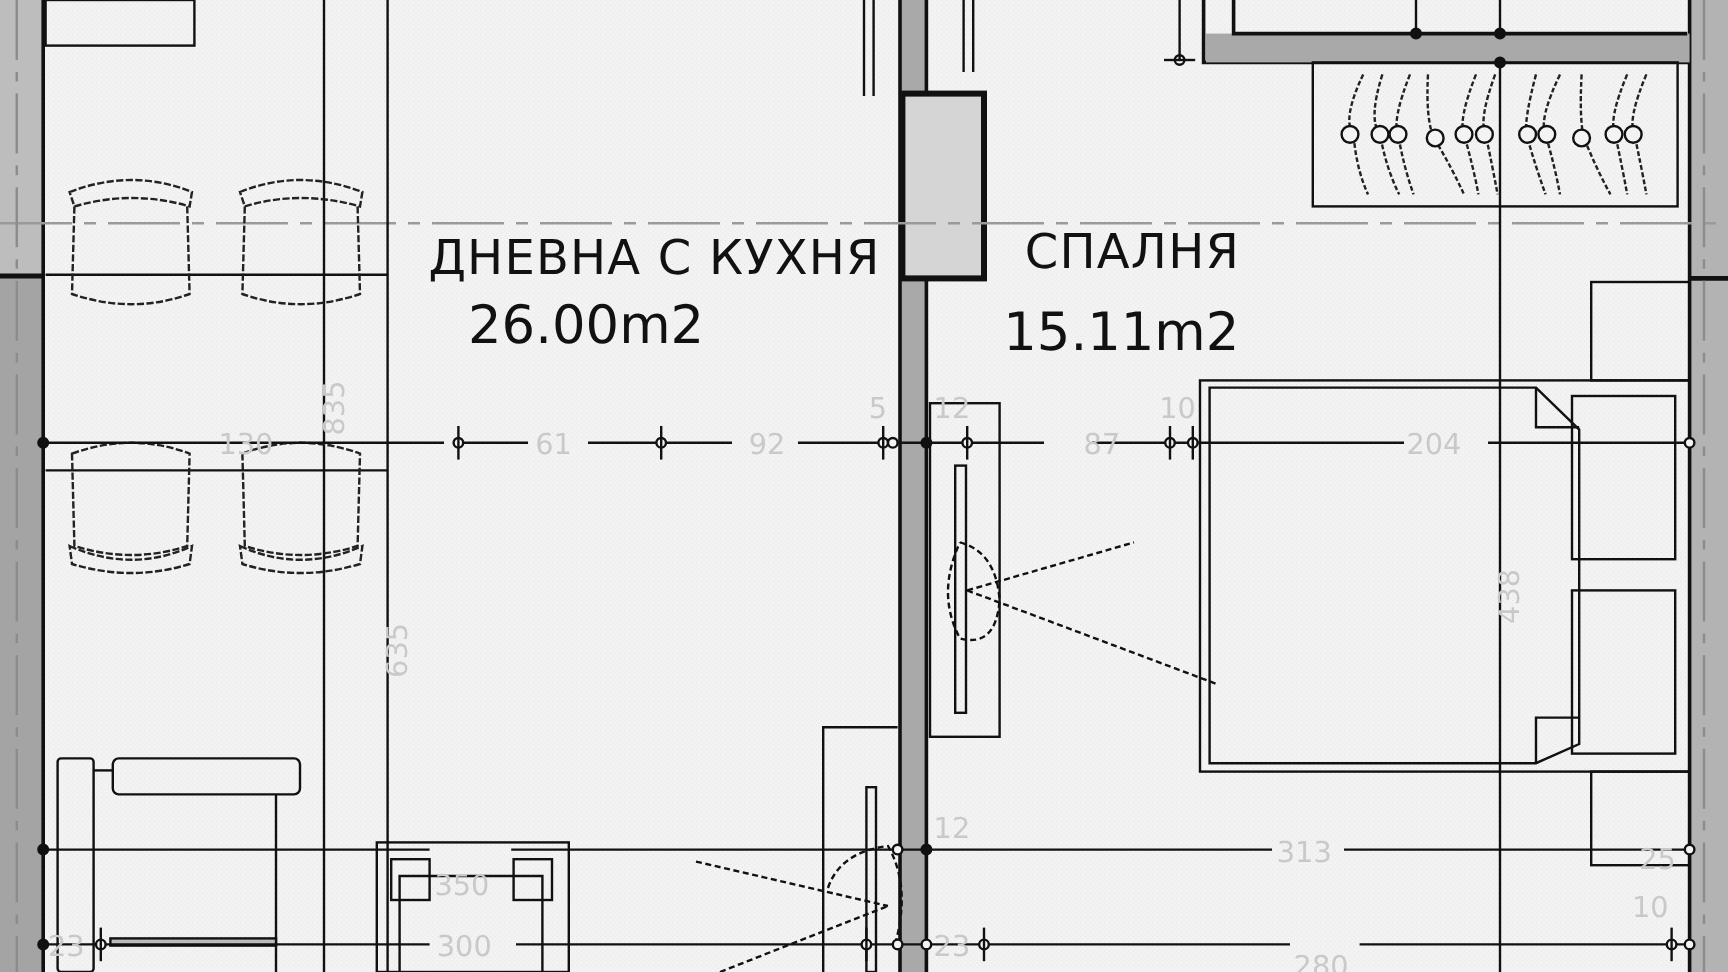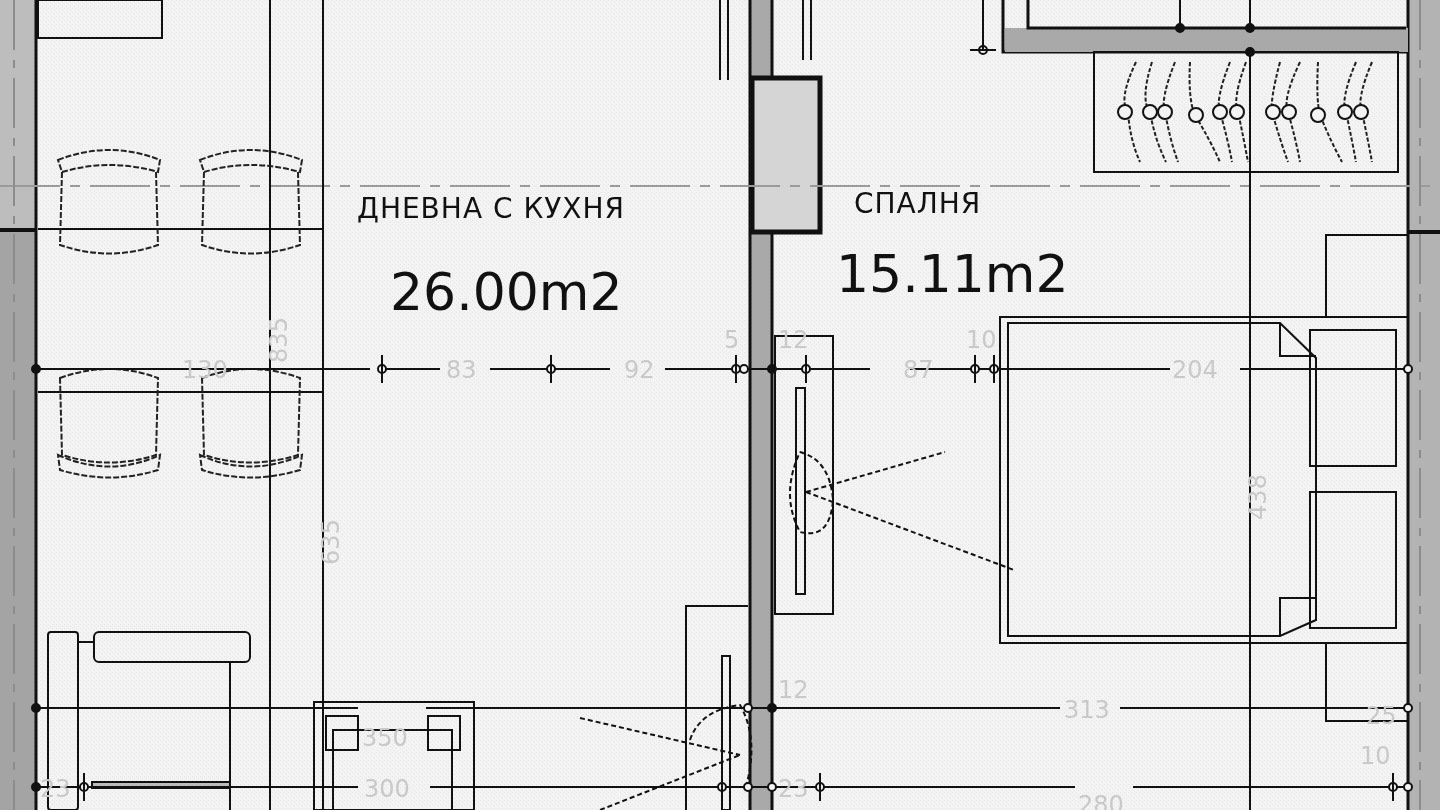--- a/index.html
+++ b/index.html
@@ -1,20 +1,20 @@
 <!DOCTYPE html>
 <html><head>
 <meta charset="utf-8">
 <style>
   html,body{margin:0;padding:0;}
   body{width:1440px;height:810px;overflow:hidden;background:#f3f3f3;font-family:"DejaVu Sans","Liberation Sans",sans-serif;}
   #plan{position:absolute;left:0;top:0;width:1440px;height:810px;}
   .lbl{position:absolute;color:#111;white-space:nowrap;font-family:"DejaVu Sans",sans-serif;}
-  .room-name{font-size:28px;letter-spacing:1px;}
-  .room-area{font-size:52px;margin-top:16px;}
+  .room-name{font-size:40px;letter-spacing:1px;}
+  .room-area{font-size:44px;}
   .dim{position:absolute;color:#c9c9c9;font-size:24px;white-space:nowrap;font-family:"DejaVu Sans",sans-serif;}
   .dim.v{transform:rotate(-90deg);transform-origin:center;}
 </style>
 </head>
 <body>
 
 <div id="plan">
   <svg width="1440" height="810" viewBox="0 0 1440 810">
     <defs>
       <pattern id="grain" width="4" height="4" patternUnits="userSpaceOnUse">
@@ -201,25 +201,25 @@
       <circle cx="983" cy="50" r="4"></circle>
         <line x1="983" y1="0" x2="983" y2="50"></line>
         <line x1="970" y1="50" x2="996" y2="50"></line>
     </g>
   </svg>
 
   
   <div class="lbl room-name" style="left:357px;top:192px;">ДНЕВНА С КУХНЯ</div>
   <div class="lbl room-area" style="left:390px;top:246px;">26.00m2</div>
   <div class="lbl room-name" style="left:854px;top:187px;">СПАЛНЯ</div>
-  <div class="lbl room-area" style="left:836px;top:228px;">15.11m2</div>
+  <div class="lbl room-area" style="left:836px;top:252px;">15.11m2</div>
 
   
   <div class="dim" style="left:182px;top:356px;">130</div>
-  <div class="dim" style="left:446px;top:356px;">83</div>
+  <div class="dim" style="left:446px;top:356px;">61</div>
   <div class="dim" style="left:624px;top:356px;text-align:right;">92</div>
   <div class="dim" style="left:724px;top:326px;">5</div>
   <div class="dim" style="left:778px;top:326px;">12</div>
   <div class="dim" style="left:872px;top:356px;margin-left:31px;">87</div>
   <div class="dim" style="left:966px;top:326px;">10</div>
   <div class="dim" style="left:1172px;top:356px;">204</div>
 
   
   <div class="dim" style="left:362px;top:724px;">350</div>
   <div class="dim" style="left:778px;top:676px;">12</div>

